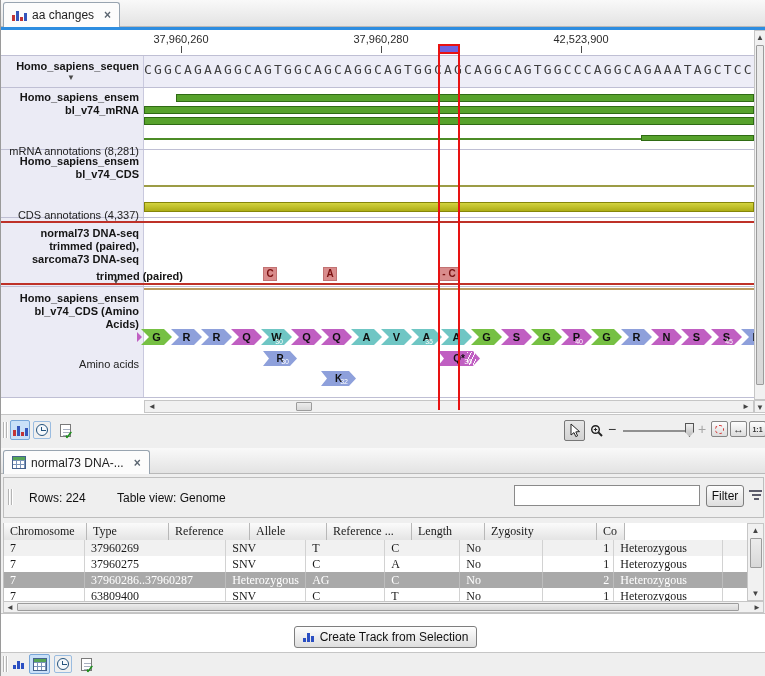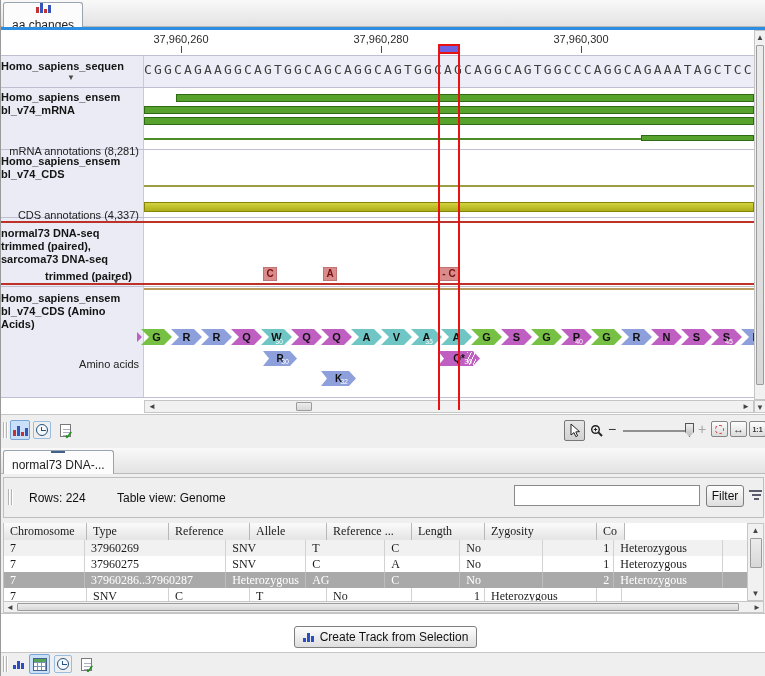--- a/index.html
+++ b/index.html
@@ -3,21 +3,21 @@
 <meta charset="utf-8">
 <style>
   * { box-sizing: border-box; margin: 0; padding: 0; }
   html,body { width:765px; height:676px; }
   body { font-family:"Liberation Sans", sans-serif; background:#EFEFEF; position:relative; overflow:hidden; }
   .abs { position:absolute; }
   #root { position:absolute; left:0; top:0; width:765px; height:676px; background:#EFEFEF; border-left:1px solid #9A9A9A; }
 
   
   .tabbar { background:linear-gradient(#F9F9F9,#E3E3E3); border-bottom:1px solid #B9B9B9; }
-  .tab { display:flex; align-items:center; gap:5px; background:#FCFCFC; border:1px solid #98A4B0; border-bottom:none; border-radius:3px 3px 0 0; padding:0 8px; font-size:12px; color:#222;flex-direction:column; }
+  .tab { display:flex; align-items:center; gap:5px; background:#FCFCFC; border:1px solid #98A4B0; border-bottom:none; border-radius:3px 3px 0 0; padding:0 8px; font-size:12px; color:#222; }
   .tab .close { font-size:12px; font-weight:bold; color:#5A6570; margin-left:5px; cursor:pointer; }
 
   
   .chart-icon { display:flex; align-items:flex-end; gap:1px; height:12px; }
   .chart-icon i { display:block; width:3px; }
   .grid-icon { width:14px; height:13px; border:1px solid #44618C; background:#FFF;
      background-image: linear-gradient(#56A556 0 3px, rgba(0,0,0,0) 3px),
        repeating-linear-gradient(to right, rgba(0,0,0,0) 0 3px, #7A93B8 3px 4px),
        repeating-linear-gradient(to bottom, rgba(0,0,0,0) 0 3px, #7A93B8 3px 4px); }
   .clock-icon { width:12px; height:12px; border:1.5px solid #23527C; border-radius:50%; position:relative; background:#F4F8FC; }
@@ -28,21 +28,21 @@
   .note-icon .chk { position:absolute; right:-4px; bottom:-5px; color:#1B9018; font-size:11px; font-weight:bold; line-height:1; }
   .icon-box { display:flex; align-items:center; justify-content:center; }
   .sel-box { background:#C9E0F8; border:1px solid #78A6D8; border-radius:2px; }
   .blue-box { border:1px solid #9ABCE0; border-radius:2px; }
   .btn-box { border:1px solid #858585; border-radius:2px; background:linear-gradient(#FDFDFD,#DCDCDC); }
   .grip { width:5px; height:16px; background:linear-gradient(to right,#B4B4B4 0 1px,#FFF 1px 2px,rgba(0,0,0,0) 2px 3px,#B4B4B4 3px 4px,#FFF 4px 5px); }
 
   
   .rlabel { position:absolute; width:90px; text-align:center; font-size:11px; color:#2A2A2A; }
   .rtick  { position:absolute; width:1px; height:7px; background:#4A4A4A; }
-  .tlabel { position:absolute; left:0; width:138px; text-align:left; font-size:11px; font-weight:bold; color:#141414; white-space:nowrap; }
+  .tlabel { position:absolute; left:0; width:138px; text-align:right; font-size:11px; font-weight:bold; color:#141414; white-space:nowrap; }
   .tsub   { position:absolute; left:0; width:138px; text-align:right; font-size:11px; color:#222; white-space:nowrap;margin-top:27px; }
   .tri    { position:absolute; font-size:8px; color:#4A4A4A; text-align:center; line-height:1; }
   .hline  { position:absolute; height:1px; background:#BFBFD4; }
   .gbar   { position:absolute; background:#57A22C; box-shadow:inset 0 0 0 1px #2F6B14; }
   .redline{ position:absolute; height:2px; background:#BE3128; }
   .rvar   { position:absolute; top:267px; height:14px; background:#D98C8C; border:1px solid #C27272; color:#7A1010; font-size:10px; font-weight:bold; text-align:center; line-height:12px; }
   .aa-arrow { position:absolute; top:0; height:16px;
      clip-path:polygon(0 0, calc(100% - 8px) 0, 100% 50%, calc(100% - 8px) 100%, 0 100%, 8px 50%);
      font-size:11px; font-weight:bold; color:#101010; text-align:center; line-height:16px; }
   .aa-arrow .sub { position:absolute; right:9px; bottom:0px; font-size:7px; font-weight:normal; color:#FFF; line-height:1; }
@@ -284,20 +284,21 @@
         <div class="tb-cell" style="width: 82px; line-height: 16px;">Heterozygous</div>
         <div class="tb-cell" style="width: 81px; line-height: 16px;">AG</div>
         <div class="tb-cell" style="width: 77px; line-height: 16px;">C</div>
         <div class="tb-cell" style="width: 85px; line-height: 16px;">No</div>
         <div class="tb-cell" style="width: 73px; line-height: 16px; text-align: right; padding-right: 4px; padding-left: 0px;">2</div>
         <div class="tb-cell" style="width: 112px; line-height: 16px;">Heterozygous</div>
         <div class="tb-cell" style="width: 25px; line-height: 16px;"></div>
       </div>
       <div class="tb-row" style="top: 65px; background: rgb(255, 255, 255);">
         <div class="tb-cell" style="width: 83px; line-height: 16px;">7</div>
+        <div class="tb-cell" style="width: 145px; line-height: 16px;">63809400</div>
         <div class="tb-cell" style="width: 82px; line-height: 16px;">SNV</div>
         <div class="tb-cell" style="width: 81px; line-height: 16px;">C</div>
         <div class="tb-cell" style="width: 77px; line-height: 16px;">T</div>
         <div class="tb-cell" style="width: 85px; line-height: 16px;">No</div>
         <div class="tb-cell" style="width: 73px; line-height: 16px; text-align: right; padding-right: 4px; padding-left: 0px;">1</div>
         <div class="tb-cell" style="width: 112px; line-height: 16px;">Heterozygous</div>
         <div class="tb-cell" style="width: 25px; line-height: 16px;"></div>
       </div>
     </div>
   <div class="abs sb" style="left:746px;top:523px;width:17px;height:78px;">
@@ -339,18 +340,18 @@
   <div class="abs icon-box" style="left:76px;top:655px;width:18px;height:18px;">
     <span class="note-icon">
         <span class="chk">✓</span>
       </span>
   </div>
 
 <div class="rlabel" style="left: 135px; top: 33px;">37,960,260</div>
     <div class="rtick" style="left: 180px; top: 46px;"></div>
     <div class="rlabel" style="left: 335px; top: 33px;">37,960,280</div>
     <div class="rtick" style="left: 380px; top: 46px;"></div>
-    <div class="rlabel" style="left: 535px; top: 33px;">37,960,300</div>
+    <div class="rlabel" style="left: 535px; top: 33px;">42,523,900</div>
     <div class="rtick" style="left: 580px; top: 46px;"></div>
     <div class="rvar" style="left: 262px; width: 14px;">C</div>
     <div class="rvar" style="left: 322px; width: 14px;">A</div>
     <div class="rvar" style="left: 437px; width: 22px;">- C</div>
   </div>
 
 </body></html>

